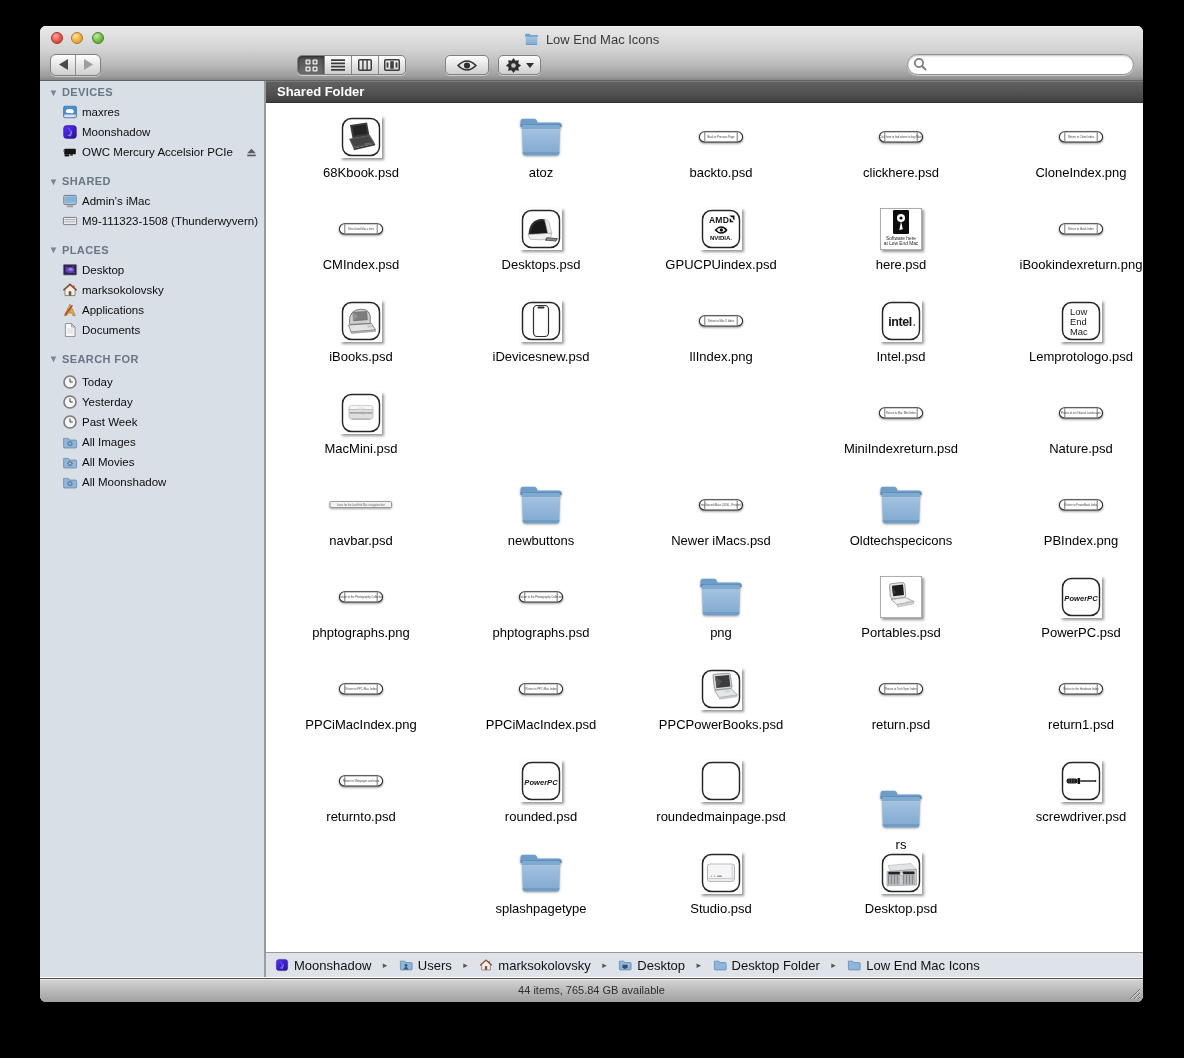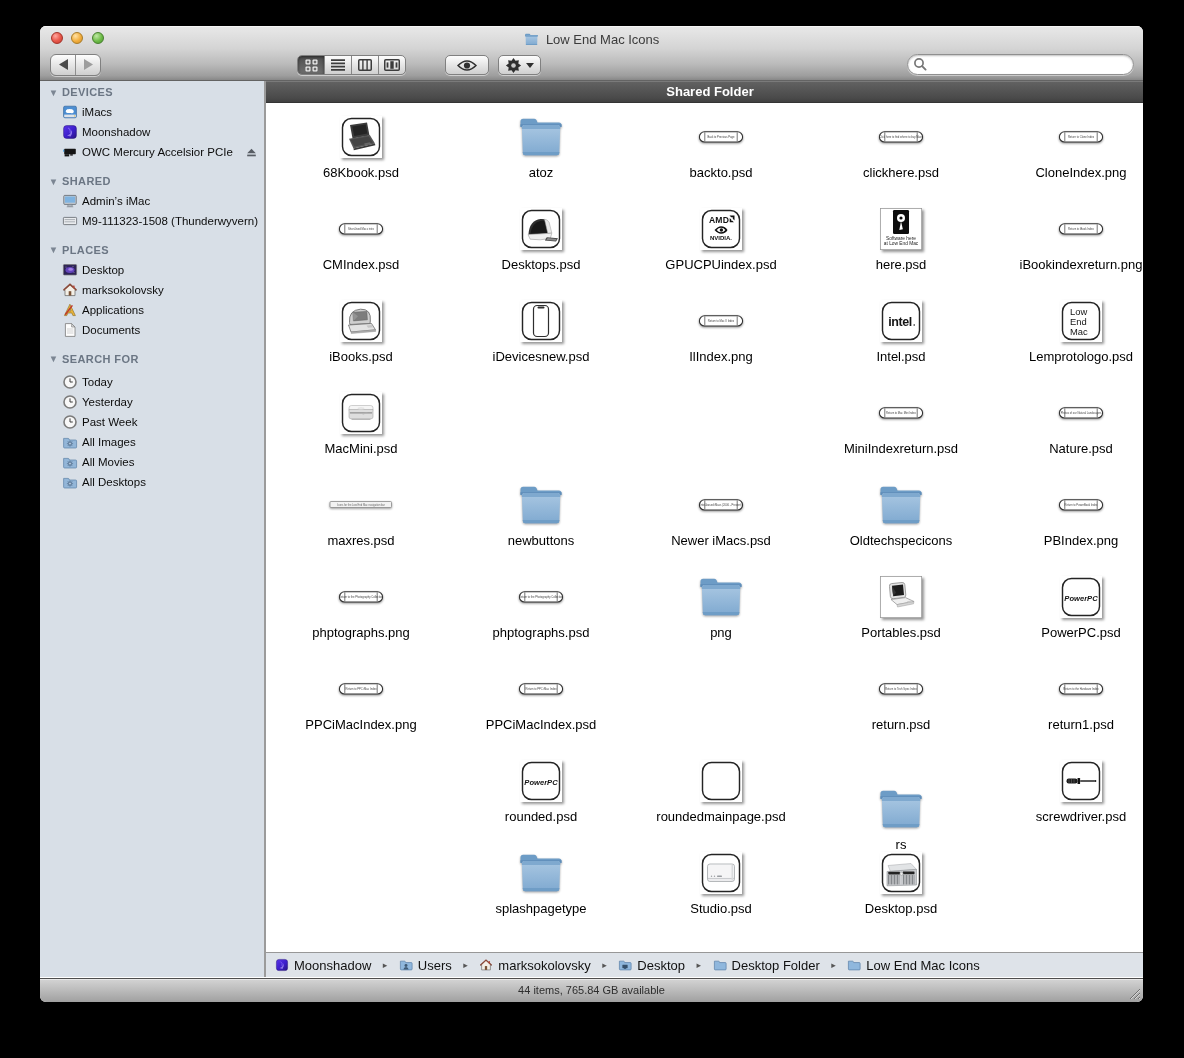--- a/index.html
+++ b/index.html
@@ -22,21 +22,21 @@
 #search { position:absolute; left:867px; top:27.5px; width:227px; height:21px; border-radius:11px; background:#fff; border:1px solid #8f8f8f; box-shadow:inset 0 1px 2px rgba(0,0,0,0.25), 0 1px 0 rgba(255,255,255,0.45); display:flex; align-items:center; padding-left:5px; }
 .mainrow { position:absolute; top:55px; left:0; width:100%; height:896px; }
 .sidebar { position:absolute; left:0; top:0; width:226px; height:100%; background:#d8dfe7; border-right:2px solid #9b9b9b; }
 .srow { position:absolute; left:0; width:224px; height:20px; display:flex; align-items:center; }
 .tri { margin-left:5px; width:17px; font-size:9.5px; color:#7c8693; text-align:center; }
 .shead { font-size:11px; font-weight:bold; color:#6b7684; letter-spacing:0.4px; }
 .sic { margin-left:22px; width:16px; height:16px; display:inline-flex; }
 .stxt { margin-left:4px; font-size:11.5px; color:#0c0c0c; white-space:nowrap; }
 .eject { position:absolute; right:6px; top:3px; }
 .rightcol { position:absolute; left:226px; top:0; right:0; height:100%; }
-.banner { height:22px; background:linear-gradient(180deg,#636363,#4a4a4a 80%,#404040); border-bottom:1px solid #333; box-shadow:inset 0 1px 0 #7a7a7a; color:#fff; font-size:13px; font-weight:bold; line-height:21px; padding-left:11px;text-align:center; }
+.banner { height:22px; background:linear-gradient(180deg,#636363,#4a4a4a 80%,#404040); border-bottom:1px solid #333; box-shadow:inset 0 1px 0 #7a7a7a; color:#fff; font-size:13px; font-weight:bold; line-height:21px; padding-left:11px; }
 .content { position:relative; height:849px; background:#fff; overflow:hidden; }
 .cell { position:absolute; width:180px; height:92px; }
 .ich { position:absolute; left:0; top:0; width:180px; height:68px; display:flex; align-items:center; justify-content:center; }
 .sqi { width:42px; height:42px; background:#fff; box-shadow:1.8px 2px 2.6px rgba(0,0,0,0.42); }
 .fsh { filter:drop-shadow(0 1px 1px rgba(0,0,0,0.35)); }
 .lbl { position:absolute; top:60.5px; width:180px; text-align:center; font-size:13px; color:#000; line-height:17px; white-space:nowrap; }
 .pathbar { height:25px; background:#dee3e9; border-top:1px solid #989898; display:flex; align-items:center; padding-left:9px; }
 .bitem { display:inline-flex; align-items:center; gap:5px; font-size:13px; color:#111; }
 .bsep { font-size:9px; color:#555; margin:0 11.5px; }
 .statusbar { position:absolute; left:0; top:952px; width:100%; height:24px; background:linear-gradient(180deg,#d4d4d4,#bdbdbd 45%,#a0a0a0); border-top:1px solid #4e4e4e; box-shadow:inset 0 1px 0 #e8e8e8; text-align:center; font-size:11px; color:#2e2e2e; line-height:23px; }
@@ -152,21 +152,21 @@
           <span class="sic">
             <svg width="16" height="16" viewBox="0 0 16 16">
               <rect x="1.6" y="2.2" width="12.8" height="11.6" rx="1.4" fill="#4d8ed2" stroke="#34679e" stroke-width="0.7"></rect>
 <rect x="2.2" y="10.6" width="11.6" height="2.6" fill="#dfe3e8"></rect>
 <ellipse cx="7.6" cy="7" rx="3.4" ry="2" fill="#fff"></ellipse>
               <circle cx="5.6" cy="7.3" r="1.7" fill="#fff"></circle>
               <circle cx="9.8" cy="7.4" r="1.9" fill="#fff"></circle>
 <circle cx="12.6" cy="11.9" r="0.55" fill="#e8c23a"></circle>
             </svg>
           </span>
-          <span class="stxt">iMacs</span>
+          <span class="stxt">maxres</span>
         </div>
 <div class="srow" style="top:41px">
           <span class="sic">
             <svg width="16" height="16" viewBox="0 0 16 16">
               <defs>
                 <linearGradient id="mg" x1="0" y1="0" x2="1" y2="1">
                   <stop offset="0" stop-color="#5b35e8"></stop>
                   <stop offset="0.55" stop-color="#3c1ecb"></stop>
                   <stop offset="1" stop-color="#2a1680"></stop>
                 </linearGradient>
@@ -346,21 +346,21 @@
 <g stroke="#6886a5" stroke-width="1">
                 <line x1="8" y1="6.5" x2="8" y2="12.7"></line>
                 <line x1="4.9" y1="9.6" x2="11.1" y2="9.6"></line>
                 <line x1="5.8" y1="7.4" x2="10.2" y2="11.8"></line>
                 <line x1="10.2" y1="7.4" x2="5.8" y2="11.8"></line>
               </g>
 <circle cx="8" cy="9.6" r="1.9" fill="#6886a5"></circle>
               <circle cx="8" cy="9.6" r="0.8" fill="#cddcea"></circle>
             </svg>
           </span>
-          <span class="stxt">All Desktops</span>
+          <span class="stxt">All Moonshadow</span>
         </div>
     </div>
     <div class="rightcol">
       <div class="banner">Shared Folder</div>
       <div class="content">
 <div class="cell" style="left:5px;top:0px">
             <div class="ich">
               <div class="sqi"><svg width="42" height="42" viewBox="0 0 42 42">
                   <path d="M10,9 L27,6.5 L29.5,19.5 L12.5,22.5 Z" fill="#3c3c3c"></path>
 <path d="M12.3,10.6 L25.7,8.6 L27.3,17.6 L14.3,19.9 Z" fill="#242424"></path>
@@ -577,21 +577,21 @@
             </div>
             <div class="lbl">Nature.psd</div>
           </div>
 <div class="cell" style="left:5px;top:368px">
             <div class="ich">
               <svg width="64" height="10" viewBox="0 0 64 10" style="filter:drop-shadow(0.5px 1px 0.8px rgba(0,0,0,0.4))">
 <rect x="1" y="1.5" width="61.5" height="6" rx="1" fill="#f2f2f2" stroke="#8a8a8a" stroke-width="0.8"></rect>
 <text x="32" y="6.3" font-family="Liberation Sans, sans-serif" font-size="2.6" fill="#666" text-anchor="middle">Icons for the Low End Mac navigation bar</text>
 </svg>
             </div>
-            <div class="lbl">maxres.psd</div>
+            <div class="lbl">navbar.psd</div>
           </div>
 <div class="cell" style="left:185px;top:368px">
             <div class="ich">
               <svg class="fsh" width="48" height="48" viewBox="0 0 48 48">
                 <g transform="translate(0,-2.5)">
 <path d="M3.5,16.5 V10.8 Q3.5,8.2 6.1,8.2 H17.3 Q19.1,8.2 19.6,9.7 L20.5,12.1 H41.9 Q44.5,12.1 44.5,14.7 V16.5 Z" fill="#6d9cc6"></path>
 <path d="M3.5,13.8 h41 v2.5 H3.5 Z" fill="#5f8db8"></path>
 <path d="M4.9,16.8 C4.9,15.4 6,14.4 7.4,14.4 H40.6 C42.1,14.4 43.2,15.4 43.2,16.8 L42.3,42.6 Q42.2,44.8 39.8,44.8 H8.2 Q5.9,44.8 5.8,42.6 Z" fill="url(#fgr)"></path>
 <path d="M4.9,16.8 C4.9,15.4 6,14.4 7.4,14.4 H40.6 C42.1,14.4 43.2,15.4 43.2,16.8 L43.15,18.4 H4.95 Z" fill="#7fa9cf"></path>
 <path d="M5.8,42.6 Q5.9,44.8 8.2,44.8 H39.8 Q42.2,44.8 42.3,42.6 l0.04,-1.2 H5.76 Z" fill="#6f9dc6"></path>
@@ -710,20 +710,34 @@
             <div class="ich">
               <svg width="48" height="16" viewBox="0 0 48 16" style="filter:drop-shadow(0.8px 1.2px 1px rgba(0,0,0,0.45))">
 <rect x="2.4" y="2.8" width="43.2" height="10.2" rx="5.1" fill="#fff" stroke="#333" stroke-width="1.1"></rect>
 <line x1="7.8" y1="3.4" x2="7.8" y2="12.4" stroke="#3a3a3a" stroke-width="0.7"></line>
 <line x1="40.2" y1="3.4" x2="40.2" y2="12.4" stroke="#3a3a3a" stroke-width="0.7"></line>
 <text x="24" y="9" font-family="Liberation Sans, sans-serif" font-size="2.7" fill="#444" text-anchor="middle">Return to PPC iMac Index</text>
 </svg>
             </div>
             <div class="lbl">PPCiMacIndex.psd</div>
           </div>
+<div class="cell" style="left:365px;top:552px">
+            <div class="ich">
+              <div class="sqi"><svg width="42" height="42" viewBox="0 0 42 42">
+                  <path d="M13,8 Q12.5,6.5 14.5,6.2 L28,5.2 Q30,5 30.3,6.8 L32,18.5 Q32.3,20.3 30.3,20.6 L16.5,21.8 Q14.6,22 14.3,20.2 Z" fill="#d6d8da" stroke="#77797c" stroke-width="0.7"></path>
+<path d="M15.2,8.2 L29,7.1 L30.4,18.6 L16.6,19.9 Z" fill="#3a3c3e"></path>
+<path d="M15.2,8.2 L22,13.5 L16.6,19.9 Z" fill="#505254"></path>
+<path d="M14.5,22.4 L31,20.6 L37.5,27 L19,29.6 Z" fill="#e4e6e8" stroke="#818488" stroke-width="0.7"></path>
+<path d="M19,29.6 L37.5,27 L37,29 L19.3,31.8 Z" fill="#c2c5c8"></path>
+<path d="M24.5,22.8 L29.5,22.2 L31,23.8 L26,24.4 Z" fill="#cdd0d3"></path>
+                  <rect x="2.5" y="2.5" width="37" height="37" rx="9" fill="none" stroke="#242424" stroke-width="1.45"></rect>
+                </svg></div>
+            </div>
+            <div class="lbl">PPCPowerBooks.psd</div>
+          </div>
 <div class="cell" style="left:545px;top:552px">
             <div class="ich">
               <svg width="48" height="16" viewBox="0 0 48 16" style="filter:drop-shadow(0.8px 1.2px 1px rgba(0,0,0,0.45))">
 <rect x="2.4" y="2.8" width="43.2" height="10.2" rx="5.1" fill="#fff" stroke="#333" stroke-width="1.1"></rect>
 <line x1="7.8" y1="3.4" x2="7.8" y2="12.4" stroke="#3a3a3a" stroke-width="0.7"></line>
 <line x1="40.2" y1="3.4" x2="40.2" y2="12.4" stroke="#3a3a3a" stroke-width="0.7"></line>
 <text x="24" y="9" font-family="Liberation Sans, sans-serif" font-size="2.7" fill="#444" text-anchor="middle">Return to Tech Spec Index</text>
 </svg>
             </div>
             <div class="lbl">return.psd</div>
@@ -731,20 +745,31 @@
 <div class="cell" style="left:725px;top:552px">
             <div class="ich">
               <svg width="48" height="16" viewBox="0 0 48 16" style="filter:drop-shadow(0.8px 1.2px 1px rgba(0,0,0,0.45))">
 <rect x="2.4" y="2.8" width="43.2" height="10.2" rx="5.1" fill="#fff" stroke="#333" stroke-width="1.1"></rect>
 <line x1="7.8" y1="3.4" x2="7.8" y2="12.4" stroke="#3a3a3a" stroke-width="0.7"></line>
 <line x1="40.2" y1="3.4" x2="40.2" y2="12.4" stroke="#3a3a3a" stroke-width="0.7"></line>
 <text x="24" y="9" font-family="Liberation Sans, sans-serif" font-size="2.7" fill="#444" text-anchor="middle">Return to the Hardware Index</text>
 </svg>
             </div>
             <div class="lbl">return1.psd</div>
+          </div>
+<div class="cell" style="left:5px;top:644px">
+            <div class="ich">
+              <svg width="48" height="16" viewBox="0 0 48 16" style="filter:drop-shadow(0.8px 1.2px 1px rgba(0,0,0,0.45))">
+<rect x="2.4" y="2.8" width="43.2" height="10.2" rx="5.1" fill="#fff" stroke="#333" stroke-width="1.1"></rect>
+<line x1="7.8" y1="3.4" x2="7.8" y2="12.4" stroke="#3a3a3a" stroke-width="0.7"></line>
+<line x1="40.2" y1="3.4" x2="40.2" y2="12.4" stroke="#3a3a3a" stroke-width="0.7"></line>
+<text x="24" y="9" font-family="Liberation Sans, sans-serif" font-size="2.7" fill="#444" text-anchor="middle">Return to Webpages and more</text>
+</svg>
+            </div>
+            <div class="lbl">returnto.psd</div>
           </div>
 <div class="cell" style="left:185px;top:644px">
             <div class="ich">
               <div class="sqi"><svg width="42" height="42" viewBox="0 0 42 42">
                   <text x="21" y="24.5" font-family="Liberation Sans, sans-serif" font-size="7.6" font-weight="bold" font-style="italic" fill="#111" text-anchor="middle">PowerPC</text>
                   <rect x="2.5" y="2.5" width="37" height="37" rx="9" fill="none" stroke="#242424" stroke-width="1.45"></rect>
                 </svg></div>
             </div>
             <div class="lbl">rounded.psd</div>
           </div>

